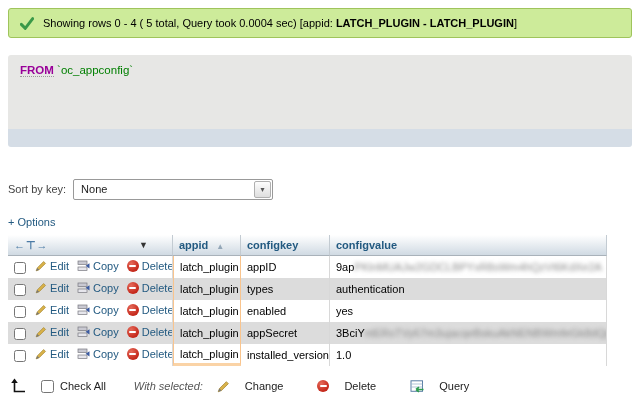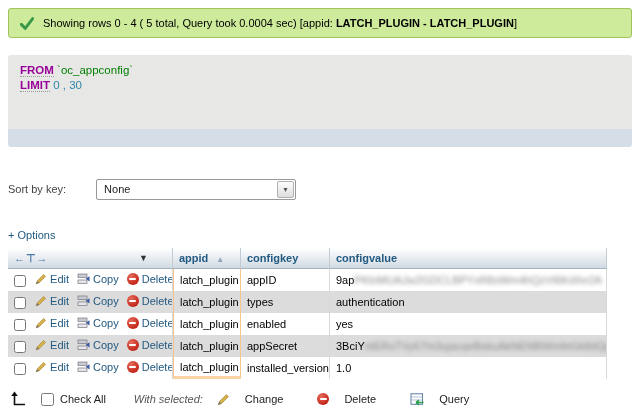--- a/index.html
+++ b/index.html
@@ -30,21 +30,21 @@
     background:#d5dde6; border-radius:0 0 3px 3px;
   }
   .kw { color:#990099; font-weight:bold; border-bottom:1px dotted #999; }
   .sql-star { color:#b03000; font-weight:bold; }
   .sql-ident { color:#007f00; }
   .sql-op { color:#555; border-bottom:1px dotted #999; }
   .sql-str { color:#007f00; }
   .sql-num { color:#2e86a8; }
 
   
-  .sort-row { margin:31px 0 16px 8px; height:22px; display:flex; align-items:center; color:#444;gap:23px; }
+  .sort-row { margin:31px 0 3px 8px; height:22px; display:flex; align-items:center; color:#444; }
   .select-box {
     width:200px; height:21px; margin-left:7px;
     border:1px solid #999; border-radius:2px; background:#fff;
     display:flex; align-items:center; justify-content:space-between;
     padding:0 1px 0 7px; color:#222; cursor:default;
   }
   .select-arrow {
     width:17px; height:17px; border:1px solid #b0b0b0; border-radius:2px;
     background:linear-gradient(#fdfdfd,#dedede);
     display:flex; align-items:center; justify-content:center;
@@ -116,21 +116,20 @@
 <div class="msg">
   <svg class="icn" width="14" height="13" viewBox="0 0 16 14">
     <path d="M1.5 8 L6 12.5 L14.5 1.5" stroke="#3a9948" stroke-width="3.4" fill="none" stroke-linecap="round"></path>
   </svg>
   <span><span>Showing rows 0 - 4 ( 5 total, Query took 0.0004 sec) [appid: </span><b>LATCH_PLUGIN</b><b> - </b><b>LATCH_PLUGIN</b><span>]</span></span>
 </div>
 
 
 <div class="sql-box">
   <div><span class="kw">FROM</span> <span class="sql-ident">`oc_appconfig`</span></div>
-  <div><span class="kw">LIMIT</span> <span class="sql-num">0 , 30</span></div>
 </div>
 <div class="sql-footer"></div>
 
 
 <div class="sort-row">
   <span>Sort by key:</span>
   <div class="select-box">
     <span>None</span>
     <span class="select-arrow">
         <span>▾</span>

